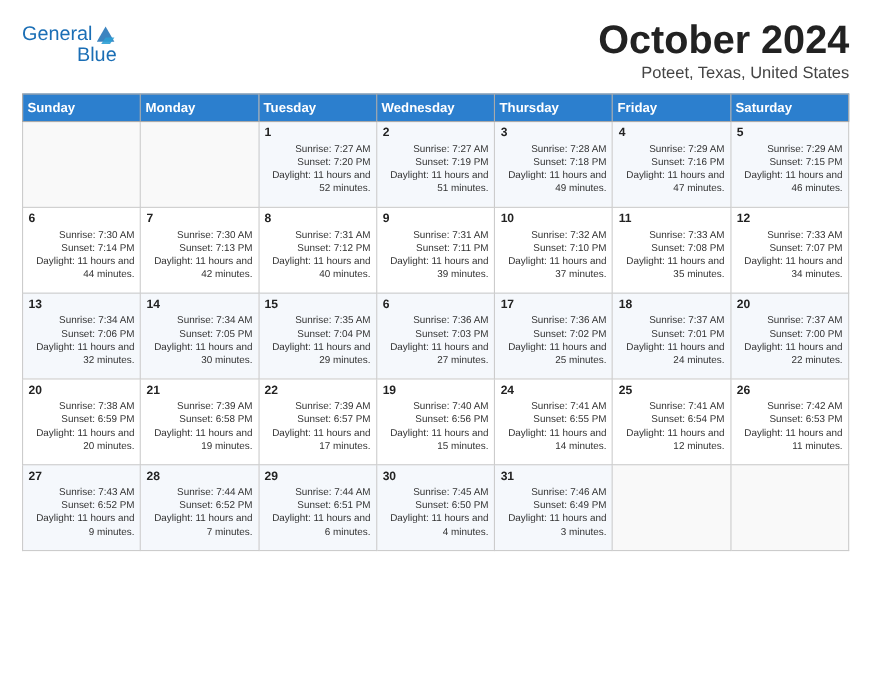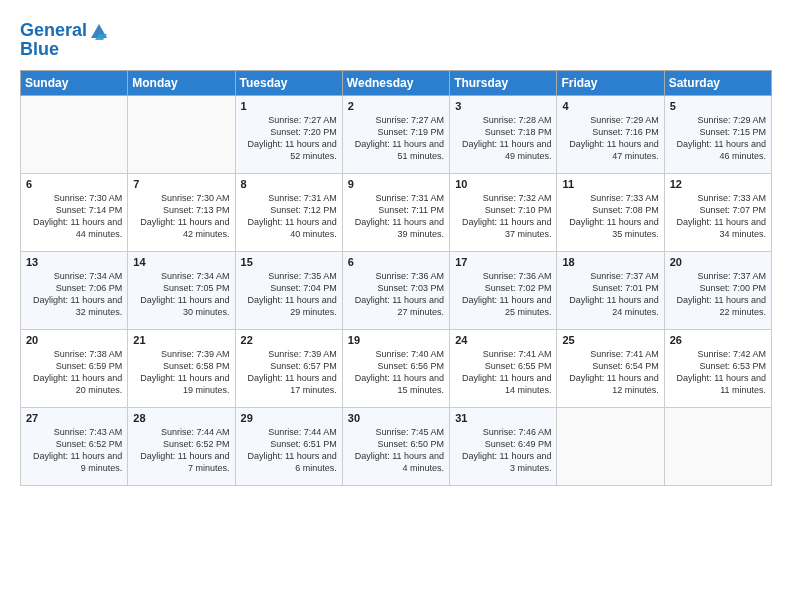--- a/index.html
+++ b/index.html
@@ -22,23 +22,24 @@
       align-items: flex-start;
       margin-bottom: 10px;
     }
     .logo {
       display: flex;
       align-items: flex-start;
       margin-top: 4px;
     }
     .logo-text {
       font-size: 18px;
-      font-weight: bold;
+      font-weight: normal;
       color: #333;
       line-height: 1.1;
+      text-align: right;
     }
     .logo-text span {
       color: #1a6eb5;
     }
     .logo-icon {
       width: 20px;
       height: 22px;
       margin-left: 2px;
     }
     .title-block {
@@ -112,20 +113,24 @@
         <div style="display:flex;align-items:center;">
           <span class="logo-text"><span>General</span></span>
           <svg class="logo-icon" viewBox="0 0 20 22" xmlns="http://www.w3.org/2000/svg">
             <polygon points="2,18 10,4 18,18" fill="#1a6eb5" opacity="0.85"></polygon>
             <polygon points="6,20 14,20 18,14 10,14" fill="#2c9fd4" opacity="0.9"></polygon>
           </svg>
         </div>
         <div class="logo-text" style="color:#1a6eb5;margin-top:-2px;"><span>Blue</span></div>
       </div>
     </div>
+    <div class="title-block">
+      <div class="month-title">October 2024</div>
+      <div class="location">Poteet, Texas, United States</div>
+    </div>
   </div>
 
   <table class="calendar">
     <thead>
       <tr>
 
       <th>Sunday</th>
           <th>Monday</th>
           <th>Tuesday</th>
           <th>Wednesday</th>

